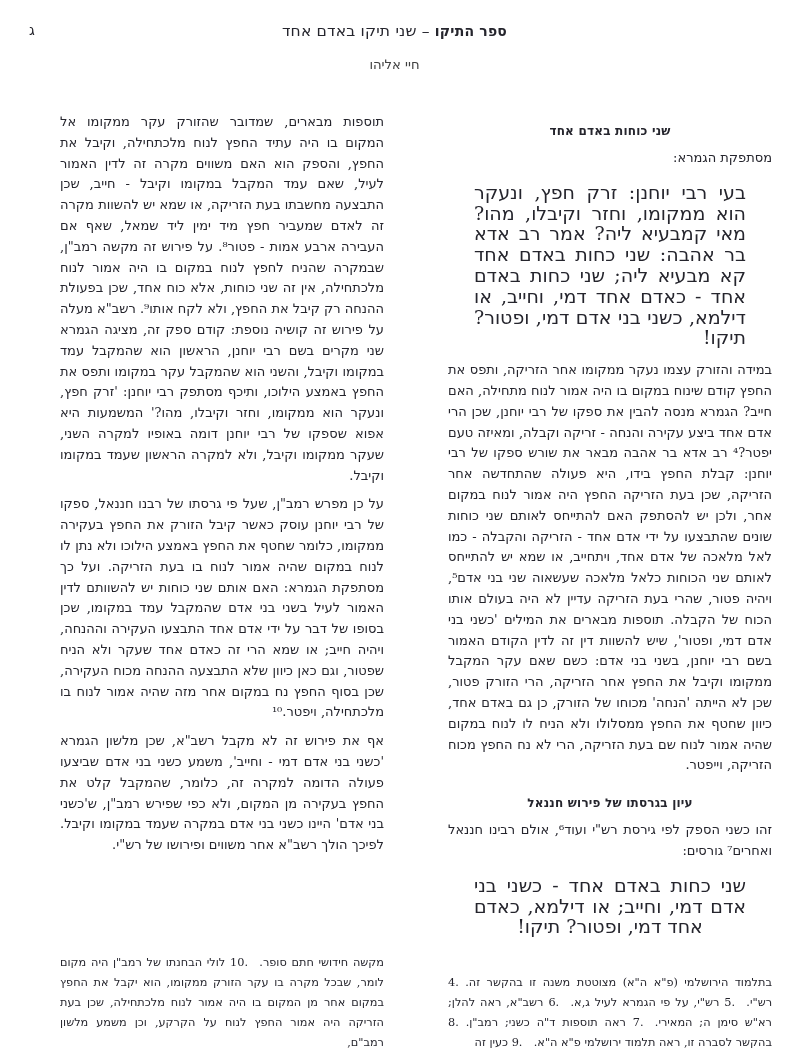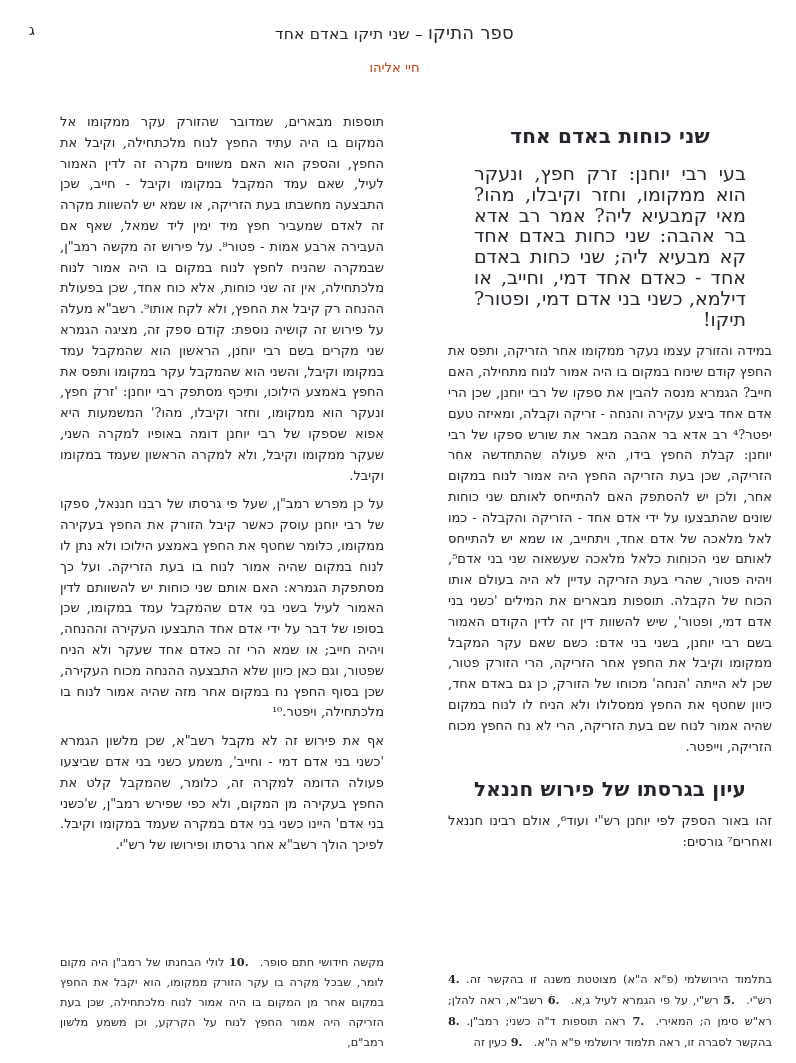--- a/index.html
+++ b/index.html
@@ -34,28 +34,28 @@
     top: 2px;
     font-size: 14px;
     color: #25252d;
   }
   .running-title {
     font-size: 15.5px;
     padding-top: 2px;
     letter-spacing: 0.2px;
   }
   .book-name {
-    font-weight: normal;
-    font-size: 18px;
+    font-weight: bold;
+    font-size: 14px;
     text-align: center;
   }
   .subtitle {
     margin-top: 17px;
     font-size: 13.2px;
-    color: #c2410c;
+    color: #404040;
   }
   
   .columns {
     display: flex;
     flex-direction: row;
     gap: 21px;
     margin-top: 14px;
     height: 941px;
   }
   .col {
@@ -70,21 +70,21 @@
     margin: 0 0 8px 0;
     font-size: 13px;
     line-height: 20.8px;
     text-align: justify;
   }
   .intro {
     margin-bottom: 12px;
   }
   .section-heading {
     margin: 12px 0 10px 0;
-    font-size: 20px;
+    font-size: 12px;
     font-weight: bold;
     text-align: center;
     letter-spacing: 0.2px;
   }
   .quote {
     margin: 5px 0 12px 0;
     padding: 0 26px;
     font-size: 19px;
     line-height: 20.8px;
     text-align: justify;
@@ -94,21 +94,21 @@
   }
   .footnotes {
     margin-top: auto;
     padding-top: 14px;
     font-size: 11.3px;
     line-height: 20px;
     text-align: justify;
     color: #25252d;
   }
   .footnotes b {
-    font-weight: bold;
+    font-weight: normal;
     direction: ltr;
     unicode-bidi: embed;
   }
 </style>
 </head>
 <body>
 
 <div class="page">
 
   <header class="header">
@@ -116,28 +116,30 @@
     <div class="running-title">
       <span class="book-name">ספר התיקו</span><span> – שני תיקו באדם אחד</span>
     </div>
     <div class="subtitle">חיי אליהו</div>
   </header>
 
   <div class="columns">
 
     <section class="col">
       <h2 class="section-heading">שני כוחות באדם אחד</h2>
+      <p class="body">מסתפקת הגמרא:</p>
       <div class="quote">בעי רבי יוחנן: זרק חפץ, ונעקר הוא ממקומו, וחזר וקיבלו, מהו? מאי קמבעיא ליה? אמר רב אדא בר אהבה: שני כחות באדם אחד קא מבעיא ליה; שני כחות באדם אחד - כאדם אחד דמי, וחייב, או דילמא, כשני בני אדם דמי, ופטור? תיקו!</div>
       <p class="body">במידה והזורק עצמו נעקר ממקומו אחר הזריקה, ותפס את החפץ קודם שינוח במקום בו היה אמור לנוח מתחילה, האם חייב? הגמרא מנסה להבין את ספקו של רבי יוחנן, שכן הרי אדם אחד ביצע עקירה והנחה - זריקה וקבלה, ומאיזה טעם יפטר?⁴ רב אדא בר אהבה מבאר את שורש ספקו של רבי יוחנן: קבלת החפץ בידו, היא פעולה שהתחדשה אחר הזריקה, שכן בעת הזריקה החפץ היה אמור לנוח במקום אחר, ולכן יש להסתפק האם להתייחס לאותם שני כוחות שונים שהתבצעו על ידי אדם אחד - הזריקה והקבלה - כמו לאל מלאכה של אדם אחד, ויתחייב, או שמא יש להתייחס לאותם שני הכוחות כלאל מלאכה שעשאוה שני בני אדם⁵, ויהיה פטור, שהרי בעת הזריקה עדיין לא היה בעולם אותו הכוח של הקבלה. תוספות מבארים את המילים 'כשני בני אדם דמי, ופטור', שיש להשוות דין זה לדין הקודם האמור בשם רבי יוחנן, בשני בני אדם: כשם שאם עקר המקבל ממקומו וקיבל את החפץ אחר הזריקה, הרי הזורק פטור, שכן לא הייתה 'הנחה' מכוחו של הזורק, כן גם באדם אחד, כיוון שחטף את החפץ ממסלולו ולא הניח לו לנוח במקום שהיה אמור לנוח שם בעת הזריקה, הרי לא נח החפץ מכוח הזריקה, וייפטר.</p>
       <h2 class="section-heading">עיון בגרסתו של פירוש חננאל</h2>
-      <p class="body">זהו באור הספק לפי יוחנן רש"י ועוד⁶, אולם רבינו חננאל ואחרים⁷ גורסים:</p>
+      <p class="body">זהו כשני הספק לפי גירסת רש"י ועוד⁶, אולם רבינו חננאל ואחרים⁷ גורסים:</p>
+      <div class="quote quote-center-last">שני כחות באדם אחד - כשני בני אדם דמי, וחייב; או דילמא, כאדם אחד דמי, ופטור? תיקו!</div>
       <div class="footnotes">בתלמוד הירושלמי (פ"א ה"א) מצוטטת משנה זו בהקשר זה. <b>4.</b> רש"י.  <b>5.</b> רש"י, על פי הגמרא לעיל ג,א.  <b>6.</b> רשב"א, ראה להלן; רא"ש סימן ה; המאירי.  <b>7.</b> ראה תוספות ד"ה כשני; רמב"ן. <b>8.</b> בהקשר לסברה זו, ראה תלמוד ירושלמי פ"א ה"א.  <b>9.</b> כעין זה</div>
     </section>
 
     <section class="col">
       <p class="body">תוספות מבארים, שמדובר שהזורק עקר ממקומו אל המקום בו היה עתיד החפץ לנוח מלכתחילה, וקיבל את החפץ, והספק הוא האם משווים מקרה זה לדין האמור לעיל, שאם עמד המקבל במקומו וקיבל - חייב, שכן התבצעה מחשבתו בעת הזריקה, או שמא יש להשוות מקרה זה לאדם שמעביר חפץ מיד ימין ליד שמאל, שאף אם העבירה ארבע אמות - פטור⁸. על פירוש זה מקשה רמב"ן, שבמקרה שהניח לחפץ לנוח במקום בו היה אמור לנוח מלכתחילה, אין זה שני כוחות, אלא כוח אחד, שכן בפעולת ההנחה רק קיבל את החפץ, ולא לקח אותו⁹. רשב"א מעלה על פירוש זה קושיה נוספת: קודם ספק זה, מציגה הגמרא שני מקרים בשם רבי יוחנן, הראשון הוא שהמקבל עמד במקומו וקיבל, והשני הוא שהמקבל עקר במקומו ותפס את החפץ באמצע הילוכו, ותיכף מסתפק רבי יוחנן: 'זרק חפץ, ונעקר הוא ממקומו, וחזר וקיבלו, מהו?' המשמעות היא אפוא שספקו של רבי יוחנן דומה באופיו למקרה השני, שעקר ממקומו וקיבל, ולא למקרה הראשון שעמד במקומו וקיבל.</p>
       <p class="body">על כן מפרש רמב"ן, שעל פי גרסתו של רבנו חננאל, ספקו של רבי יוחנן עוסק כאשר קיבל הזורק את החפץ בעקירה ממקומו, כלומר שחטף את החפץ באמצע הילוכו ולא נתן לו לנוח במקום שהיה אמור לנוח בו בעת הזריקה. ועל כך מסתפקת הגמרא: האם אותם שני כוחות יש להשוותם לדין האמור לעיל בשני בני אדם שהמקבל עמד במקומו, שכן בסופו של דבר על ידי אדם אחד התבצעו העקירה וההנחה, ויהיה חייב; או שמא הרי זה כאדם אחד שעקר ולא הניח שפטור, וגם כאן כיוון שלא התבצעה ההנחה מכוח העקירה, שכן בסוף החפץ נח במקום אחר מזה שהיה אמור לנוח בו מלכתחילה, ויפטר.¹⁰</p>
-      <p class="body">אף את פירוש זה לא מקבל רשב"א, שכן מלשון הגמרא 'כשני בני אדם דמי - וחייב', משמע כשני בני אדם שביצעו פעולה הדומה למקרה זה, כלומר, שהמקבל קלט את החפץ בעקירה מן המקום, ולא כפי שפירש רמב"ן, ש'כשני בני אדם' היינו כשני בני אדם במקרה שעמד במקומו וקיבל. לפיכך הולך רשב"א אחר גרסתו ופירושו של רש"י.</p>
+      <p class="body">אף את פירוש זה לא מקבל רשב"א, שכן מלשון הגמרא 'כשני בני אדם דמי - וחייב', משמע כשני בני אדם שביצעו פעולה הדומה למקרה זה, כלומר, שהמקבל קלט את החפץ בעקירה מן המקום, ולא כפי שפירש רמב"ן, ש'כשני בני אדם' היינו כשני בני אדם במקרה שעמד במקומו וקיבל. לפיכך הולך רשב"א אחר משווים ופירושו של רש"י.</p>
       <div class="footnotes">מקשה חידושי חתם סופר.  <b>10.</b> לולי הבחנתו של רמב"ן היה מקום לומר, שבכל מקרה בו עקר הזורק ממקומו, הוא יקבל את החפץ במקום אחר מן המקום בו היה אמור לנוח מלכתחילה, שכן בעת הזריקה היה אמור החפץ לנוח על הקרקע, וכן משמע מלשון רמב"ם,</div>
     </section>
 
   </div>
 </div>
 
 </body></html>

